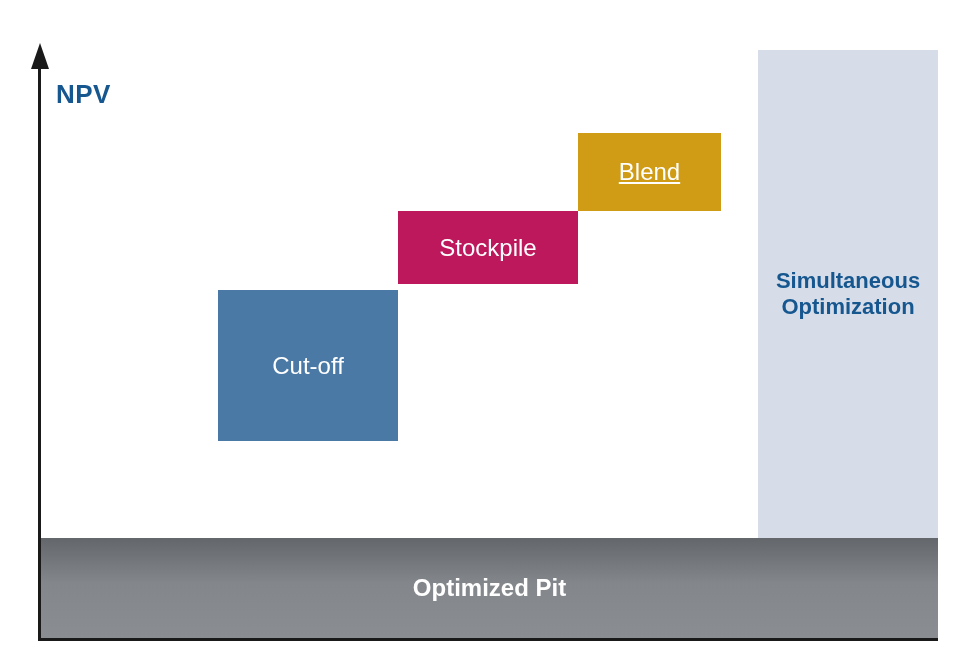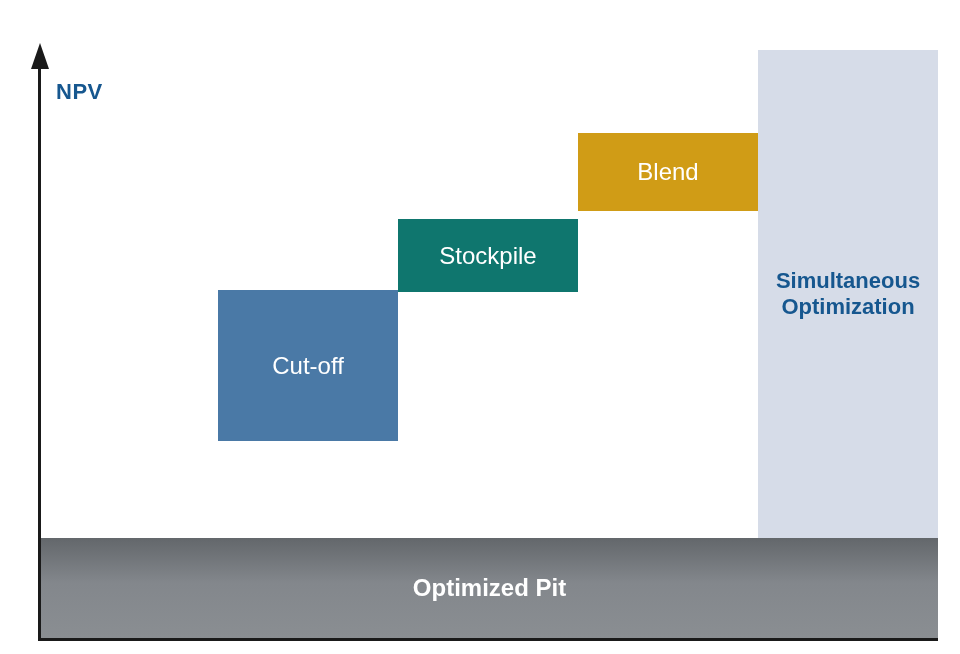--- a/index.html
+++ b/index.html
@@ -30,21 +30,21 @@
   .axis-x {
     position: absolute;
     left: 38px; top: 638px;
     width: 900px; height: 3px;
     background: #1a1a1a;
     z-index: 5;
   }
   .axis-label {
     position: absolute;
     left: 56px; top: 79px;
-    font-size: 22px;
+    font-size: 26px;
     font-weight: 700;
     letter-spacing: 0.5px;
     z-index: 4;
   }
   .blocks { position: absolute; left: 0; top: 0; width: 100%; height: 100%; z-index: 2; }
   .block {
     position: absolute;
     display: flex;
     align-items: center;
     justify-content: center;
@@ -75,24 +75,24 @@
 
 <div class="canvas">
   <div class="axis-arrow"></div>
   <div class="axis-y"></div>
   <div class="axis-label" style="color: rgb(22, 87, 143);">NPV</div>
 
   <div class="blocks">
       <div class="block" style="left: 218px; top: 290px; width: 180px; height: 151.28px; background: rgb(74, 121, 166); color: rgb(255, 255, 255);">
         <span>Cut-off</span>
       </div>
-      <div class="block" style="left: 398px; top: 211.04px; width: 180px; height: 73.2px; background: #0f766e; color: rgb(255, 255, 255); margin-top: 8px;">
+      <div class="block" style="left: 398px; top: 211.04px; width: 180px; height: 73.2px; background: #be185d; color: rgb(255, 255, 255);">
         <span>Stockpile</span>
       </div>
-      <div class="block" style="left: 578px; top: 132.96px; width: 180px; height: 78.08px; background: rgb(208, 156, 22); color: rgb(255, 255, 255);">
+      <div class="block" style="left: 578px; top: 132.96px; width: 143px; height: 78.08px; background: rgb(208, 156, 22); color: rgb(255, 255, 255); text-decoration: underline;">
         <span>Blend</span>
       </div>
       <div class="block emphasis" style="left: 758px; top: 50px; width: 180px; height: 488px; background: rgb(214, 220, 232); color: rgb(22, 87, 143);">
         <span>Simultaneous Optimization</span>
       </div>
     </div>
 
   <div class="pit-bar" style="background: linear-gradient(rgb(99, 103, 107) 0%, rgb(131, 135, 140) 45%, rgb(138, 142, 146) 100%); color: rgb(255, 255, 255);">
     <span>Optimized Pit</span>
   </div>

